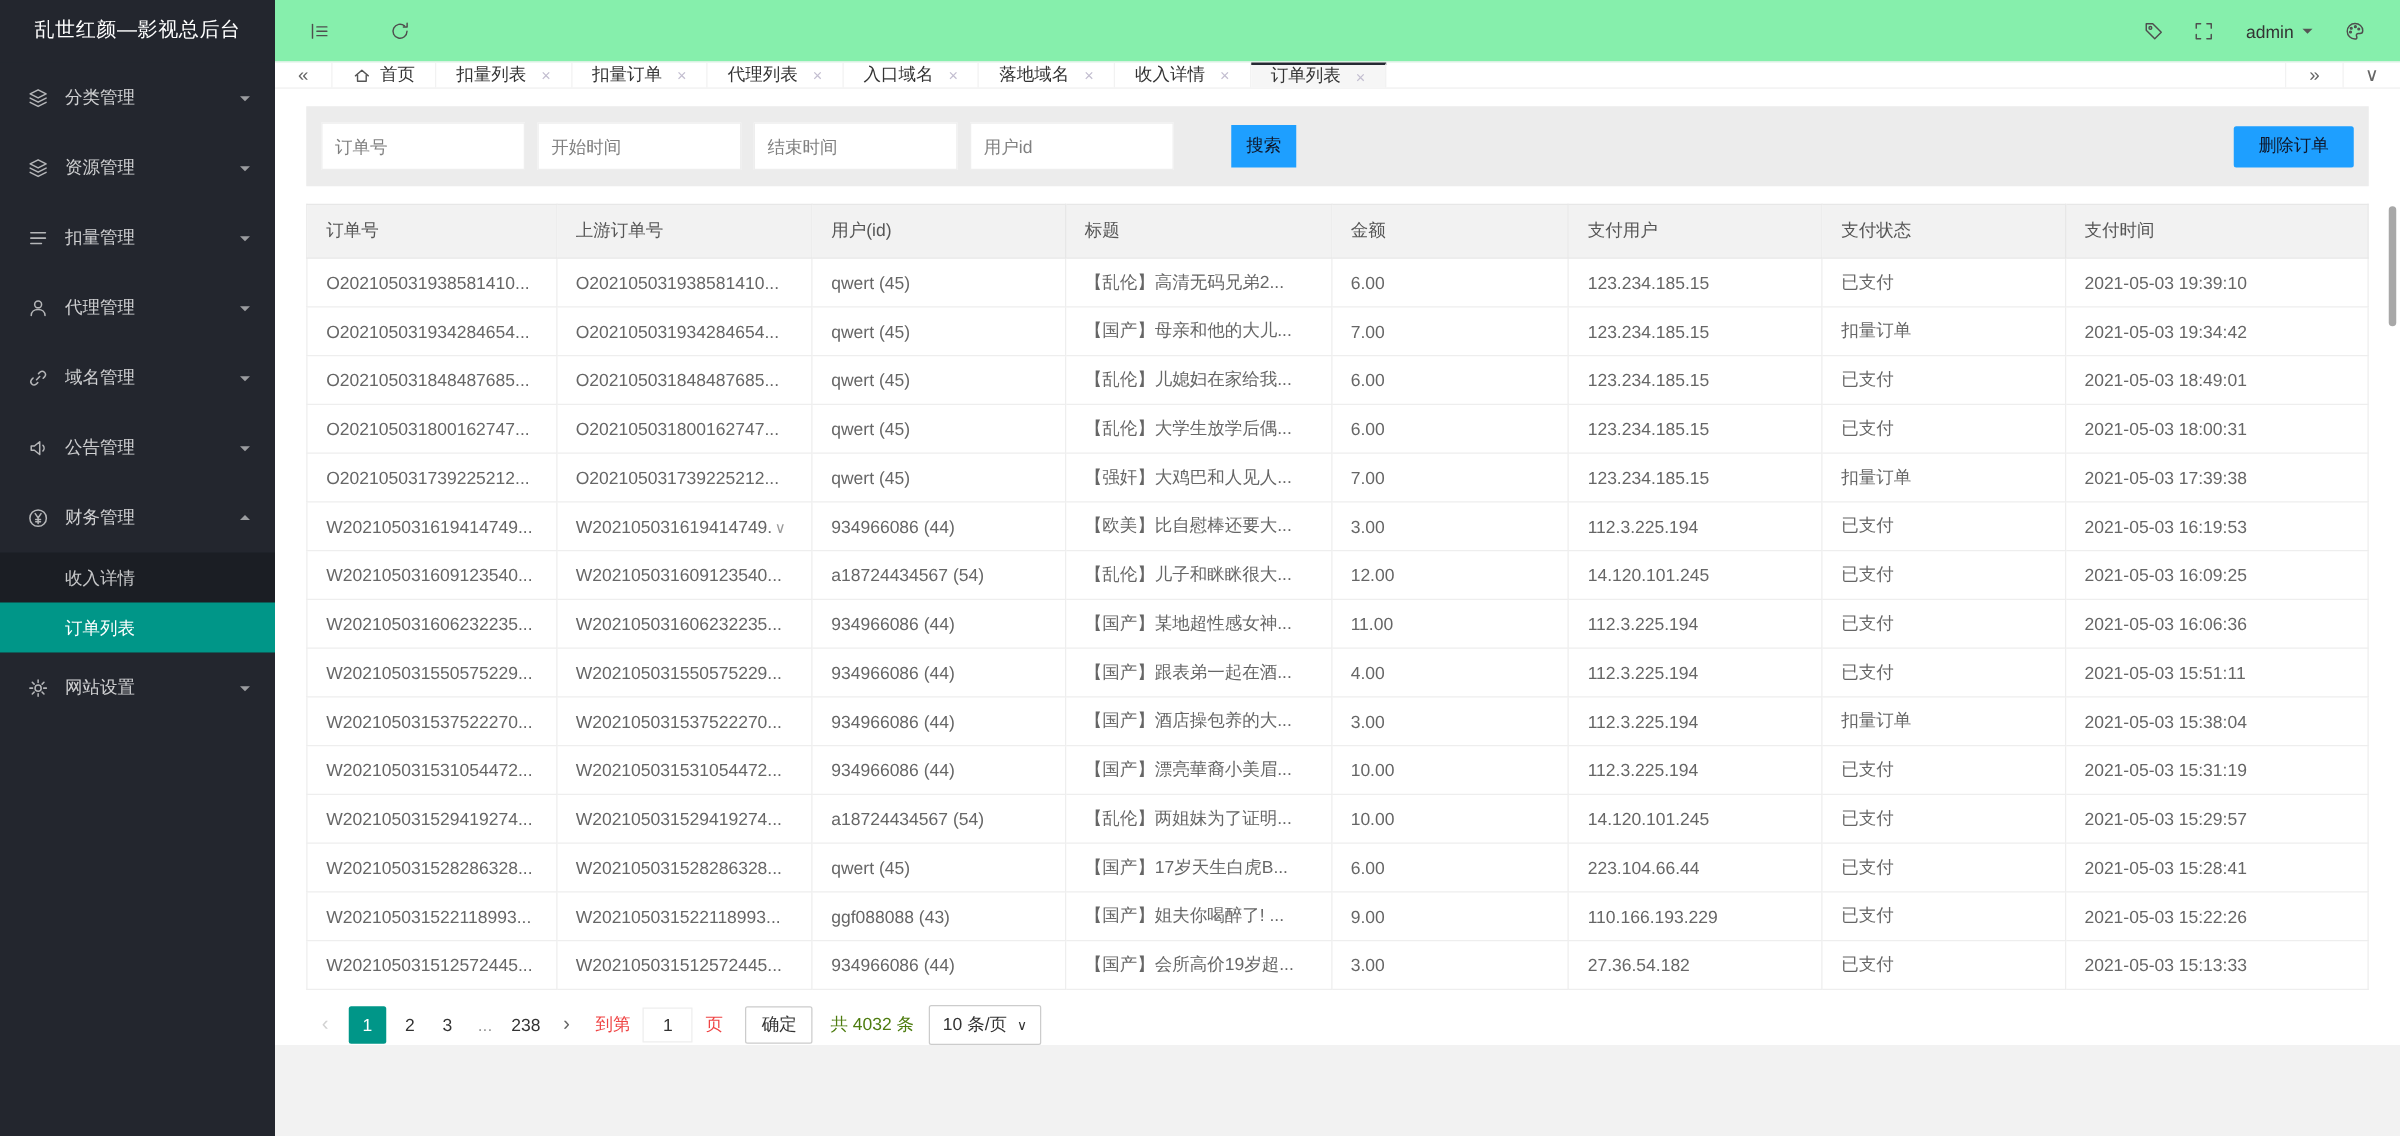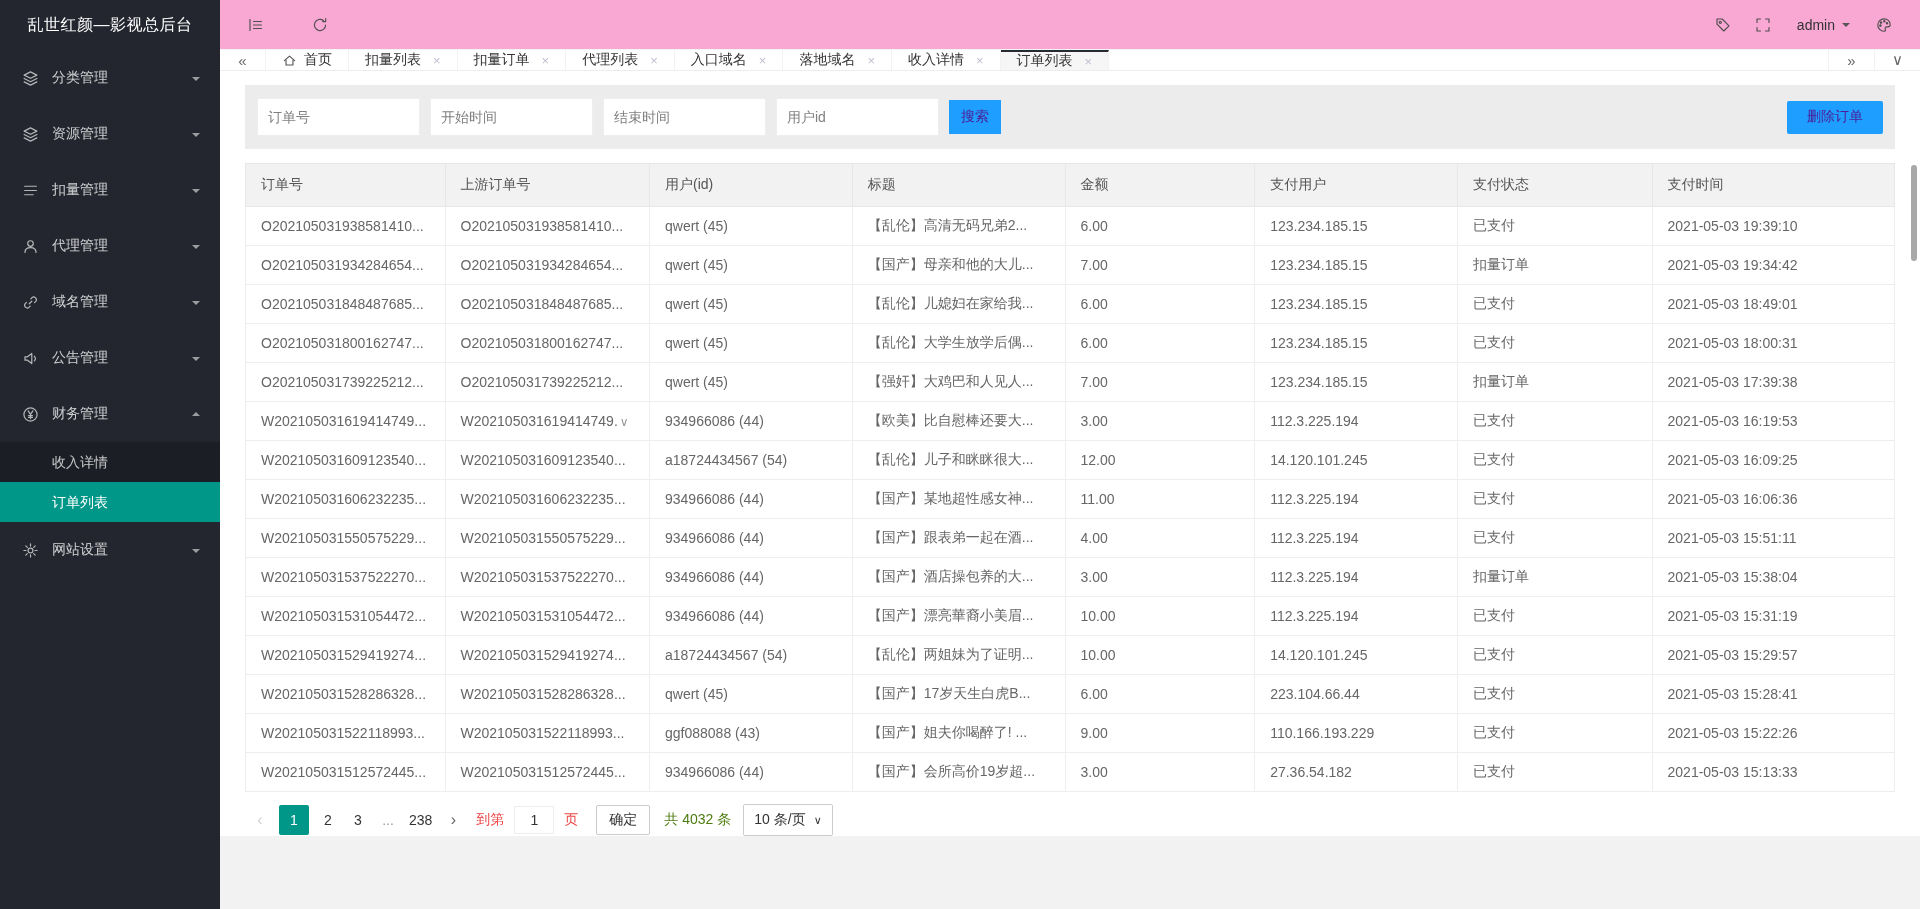--- a/index.html
+++ b/index.html
@@ -17,21 +17,21 @@
   .caret.down{border-top-color:rgba(255,255,255,.55);margin-top:5px;}
   .caret.up{border-bottom-color:rgba(255,255,255,.55);margin-bottom:4px;}
   .submenu{background:#1B1E24;}
   .submenu-item{height:40px;line-height:40px;padding-left:52px;color:rgba(255,255,255,.75);font-size:14px;cursor:pointer;}
   .submenu-item.active{background:#009688;color:#fff;}
 
   
   .main{flex:1;display:flex;flex-direction:column;background:#f2f2f2;min-width:0;}
 
   
-  .topbar{height:50px;background:#f9a8d4;display:flex;align-items:center;padding:0 16px;border-bottom:1px solid #f4f4f4;box-sizing:border-box;gap:24px;}
+  .topbar{height:50px;background:#86efac;display:flex;align-items:center;padding:0 16px;border-bottom:1px solid #f4f4f4;box-sizing:border-box;gap:24px;}
   .icon-btn{width:40px;height:50px;display:flex;align-items:center;justify-content:center;color:#4e4e4e;cursor:pointer;}
   .icon-btn svg{width:18px;height:18px;stroke:currentColor;fill:none;stroke-width:1.15;stroke-linecap:round;stroke-linejoin:round;}
   .topbar-right{margin-left:auto;display:flex;align-items:center;}
   .user-drop{display:flex;align-items:center;padding:0 14px;height:50px;cursor:pointer;color:#333;font-size:14px;}
   .user-caret{width:0;height:0;border:4.5px solid transparent;border-top-color:#555;margin-left:7px;margin-top:4px;}
 
   
   .tabbar{height:40px;background:#fff;display:flex;align-items:stretch;border-bottom:1px solid #ededed;box-shadow:0 1px 2px rgba(0,0,0,.04);}
   .tab-ctrl{width:45px;display:flex;align-items:center;justify-content:center;color:#666;font-size:15px;cursor:pointer;border-right:1px solid #f2f2f2;}
   .tab-ctrl.right{border-right:none;border-left:1px solid #f2f2f2;}
@@ -41,21 +41,21 @@
   .tab .home-ic svg{width:15px;height:15px;stroke:#555;fill:none;stroke-width:1.2;stroke-linecap:round;stroke-linejoin:round;}
   .tab .close{color:#c3bed0;font-size:13px;margin-left:12px;}
   .tab.active{background:#f6f6f6;border-top:2px solid #262a33;}
   .tab-spacer{flex:1;}
 
   
   .content{background:#fff;height:797px;box-sizing:border-box;padding:14px 25px 0;position:relative;}
   .search-panel{background:#ececec;padding:13px 12px;display:flex;align-items:center;}
   .inp{width:163px;height:38px;box-sizing:border-box;background:#fff;border:1px solid #eee;padding:0 10px;font-size:14px;color:#333;margin-right:10px;outline:none;}
   .inp::placeholder{color:#808080;}
-  .btn{border:none;color:#4c1d95;background:#1E9FFF;font-size:14px;cursor:pointer;border-radius:2px;}
+  .btn{border:none;color:#0f172a;background:#1E9FFF;font-size:14px;cursor:pointer;border-radius:2px;margin-left:36px;}
   .btn-search{width:52px;height:34px;border-radius:0;}
   .btn-delete{margin-left:auto;width:96px;height:33px;}
 
   
   table.grid{width:100%;border-collapse:collapse;table-layout:fixed;margin-top:14px;}
   .grid th{background:#f2f2f2;font-weight:400;color:#555;text-align:left;padding:12px 15px;border:1px solid #e7e7e7;font-size:14px;white-space:nowrap;overflow:hidden;}
   .grid td{padding:10px 15px;border:1px solid #eee;color:#666;font-size:14px;white-space:nowrap;overflow:hidden;background:#fff;height:18px;}
   .grid tr.hover td{background:#f6f6f6;}
   .st-paid{color:#FF0000;}
   .st-deduct{color:#FF00FF;}

